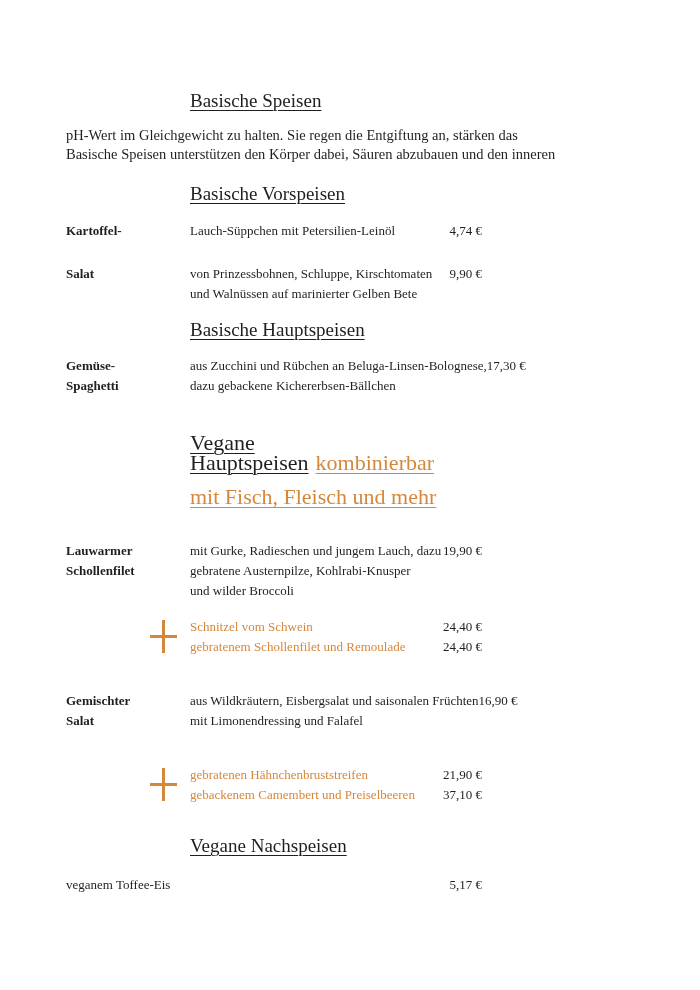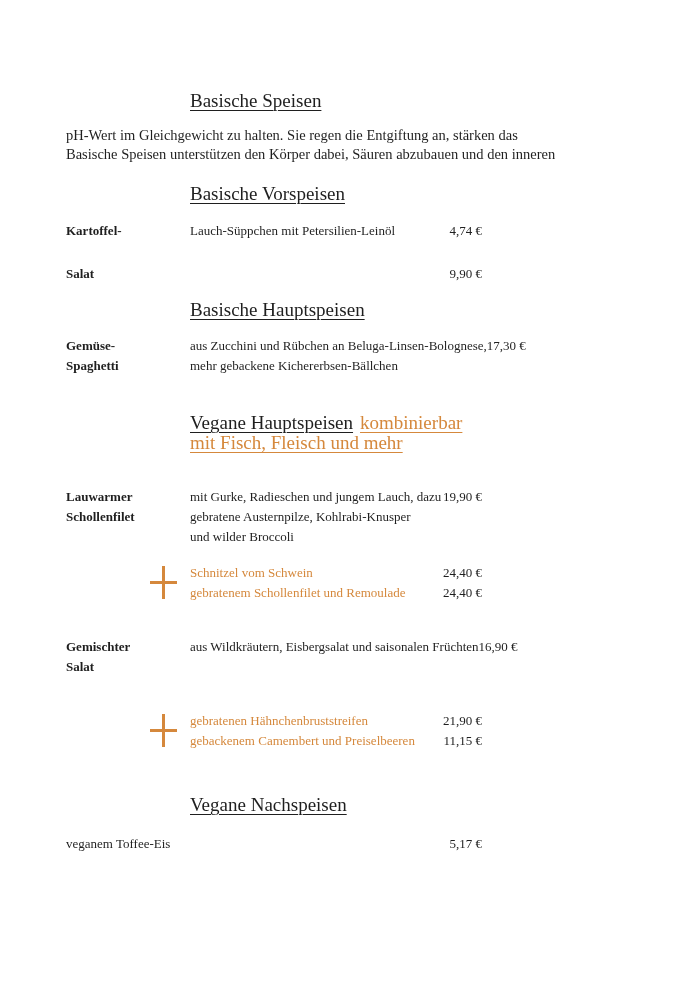--- a/index.html
+++ b/index.html
@@ -30,42 +30,42 @@
   .intro .iline { display: block; white-space: nowrap; }
   .row {
     display: grid;
     grid-template-columns: 124px 1fr auto;
     font-size: 13px; line-height: 20px;
   }
   .name { font-weight: bold; }
   .price { text-align: right; white-space: nowrap; }
   .price div { white-space: nowrap; }
   .dline, .nline { white-space: nowrap; }
-  .h2v { margin: 37px 0 0 124px; font-size: 19px; line-height: 20px; }
+  .h2v { margin: 37px 0 0 124px; font-size: 22px; line-height: 20px; }
   .h2v .sp { margin-left: 7px; }
-  .h2v-line2 { }
+  .h2v-line2 { margin-top: 14px; }
   
   .plus {
     position: relative;
     width: 27px; height: 33px;
     margin: 3px 0 0 84px;
   }
   .plus::before {
     content: ""; position: absolute;
     left: 0; right: 0; top: 50%; margin-top: -1.5px; height: 3px;
     background: var(--accent, #d5883c);
   }
   .plus::after {
     content: ""; position: absolute;
     top: 0; bottom: 0; left: 50%; margin-left: -1.5px; width: 3px;
     background: var(--accent, #d5883c);
   }
   
   .mt91 { margin-top: 91px; }
-  .mt29 { margin-top: 44px; }
+  .mt29 { margin-top: 31px; }
   .mt23 { margin-top: 23px; }
   .mt22 { margin-top: 34px; }
   .mt20 { margin-top: 20px; }
   .mt19 { margin-top: 19px; }
   .mt17 { margin-top: 17px; }
   .mt16 { margin-top: 16px; }
 </style>
 </head>
 <body>
 
@@ -87,33 +87,37 @@
     <div class="desc">
       <div class="dline">Lauch-Süppchen mit Petersilien-Leinöl</div>
     </div>
     <div class="price">4,74 €</div>
   </div>
 
   <div class="row mt23">
     <div class="name">
       <div class="nline">Salat</div>
     </div>
+    <div class="desc">
+      <div class="dline">von Prinzessbohnen, Schluppe, Kirschtomaten</div>
+      <div class="dline">und Walnüssen auf marinierter Gelben Bete</div>
+    </div>
     <div class="price">9,90 €</div>
   </div>
 
   <h2 class="h2 mt16"><span class="u">Basische Hauptspeisen</span></h2>
 
   <div class="row mt16">
     <div class="name">
       <div class="nline">Gemüse-</div>
       <div class="nline">Spaghetti</div>
     </div>
     <div class="desc">
       <div class="dline">aus Zucchini und Rübchen an Beluga-Linsen-Bolognese,</div>
-      <div class="dline">mehr gebackene Kichererbsen-Bällchen</div>
+      <div class="dline">dazu gebackene Kichererbsen-Bällchen</div>
     </div>
     <div class="price">17,30 €</div>
   </div>
 
   <div class="h2v">
     <div class="h2v-line1">
       <span class="u">Vegane Hauptspeisen</span><span class="u accent sp">kombinierbar</span>
     </div>
     <div class="h2v-line2">
       <span class="u accent">mit Fisch, Fleisch und mehr</span>
@@ -147,35 +151,36 @@
     </div>
   </div>
 
   <div class="row mt22">
     <div class="name">
       <div class="nline">Gemischter</div>
       <div class="nline">Salat</div>
     </div>
     <div class="desc">
       <div class="dline">aus Wildkräutern, Eisbergsalat und saisonalen Früchten</div>
+      <div class="dline">mit Limonendressing und Falafel</div>
     </div>
     <div class="price">16,90 €</div>
   </div>
 
   <div class="row mt22">
     <div>
       <div class="plus"></div>
     </div>
     <div class="desc accent">
       <div class="dline">gebratenen Hähnchenbruststreifen</div>
       <div class="dline">gebackenem Camembert und Preiselbeeren</div>
     </div>
     <div class="price">
       <div>21,90 €</div>
-      <div>11,15 €</div>
+      <div>37,10 €</div>
     </div>
   </div>
 
   <h2 class="h2 mt29"><span class="u">Vegane Nachspeisen</span></h2>
 
   <div class="row mt19">
     <div class="desc">
       <div class="dline">veganem Toffee-Eis</div>
     </div>
     <div class="price">5,17 €</div>

